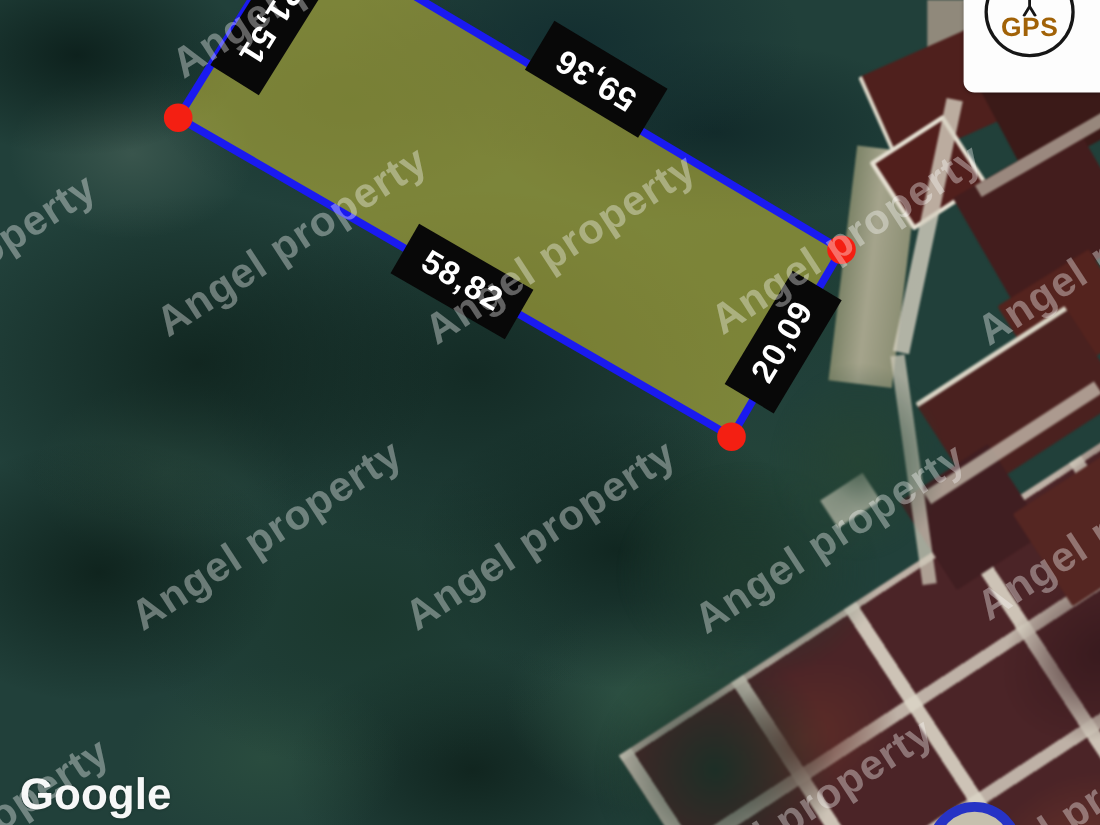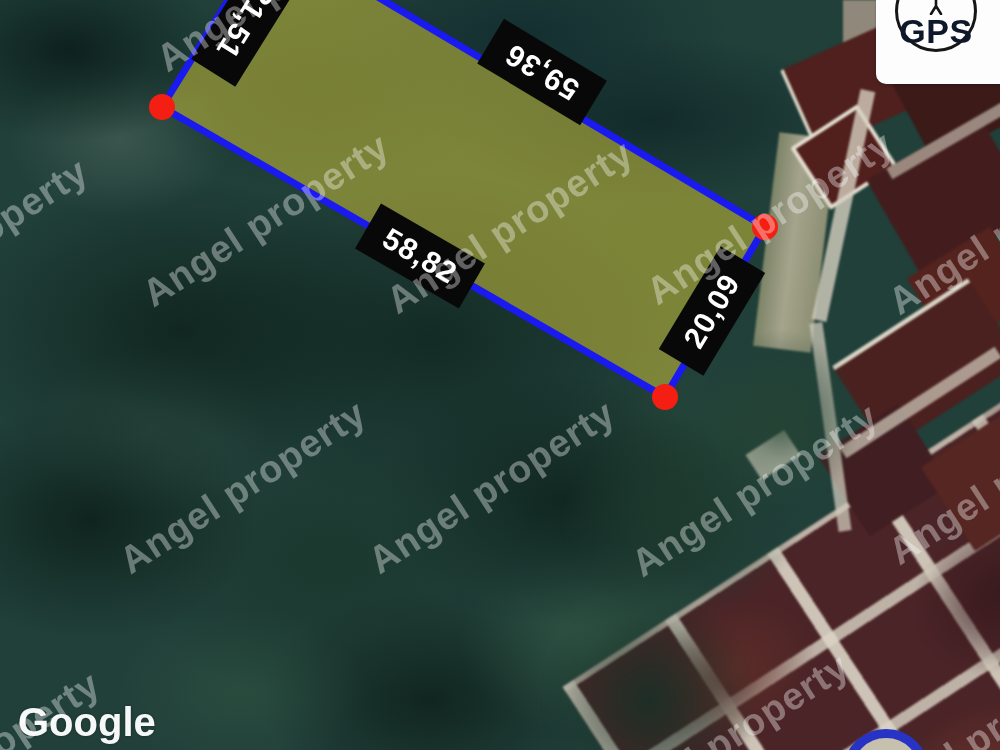--- a/index.html
+++ b/index.html
@@ -84,21 +84,21 @@
     position:absolute;left:876px;top:0;width:124px;height:84px;z-index:50;
     background:#fdfdfd;border-radius:0 0 0 10px;
     box-shadow:0 1px 3px rgba(0,0,0,.25);
   }
   .gps-circle{
     position:absolute;left:19px;top:-30px;width:82px;height:82px;
     border:3.5px solid #161616;border-radius:50%;
   }
   .gps-text{
     position:absolute;left:0;top:12px;width:120px;text-align:center;
-    font-size:34px;font-weight:bold;color:#0f172a;letter-spacing:.5px;
+    font-size:24px;font-weight:bold;color:#a16207;letter-spacing:.5px;
   }
   .gps-icon{position:absolute;left:51px;top:0px;}
   
   .google-logo{
     position:absolute;left:18px;top:700px;z-index:50;
     color:#fff;font-size:40px;font-weight:bold;opacity:.96;
     text-shadow:0 0 3px rgba(0,0,0,.35);
   }
   .blue-dot{
     position:absolute;left:843px;top:729px;width:86px;height:86px;z-index:50;

